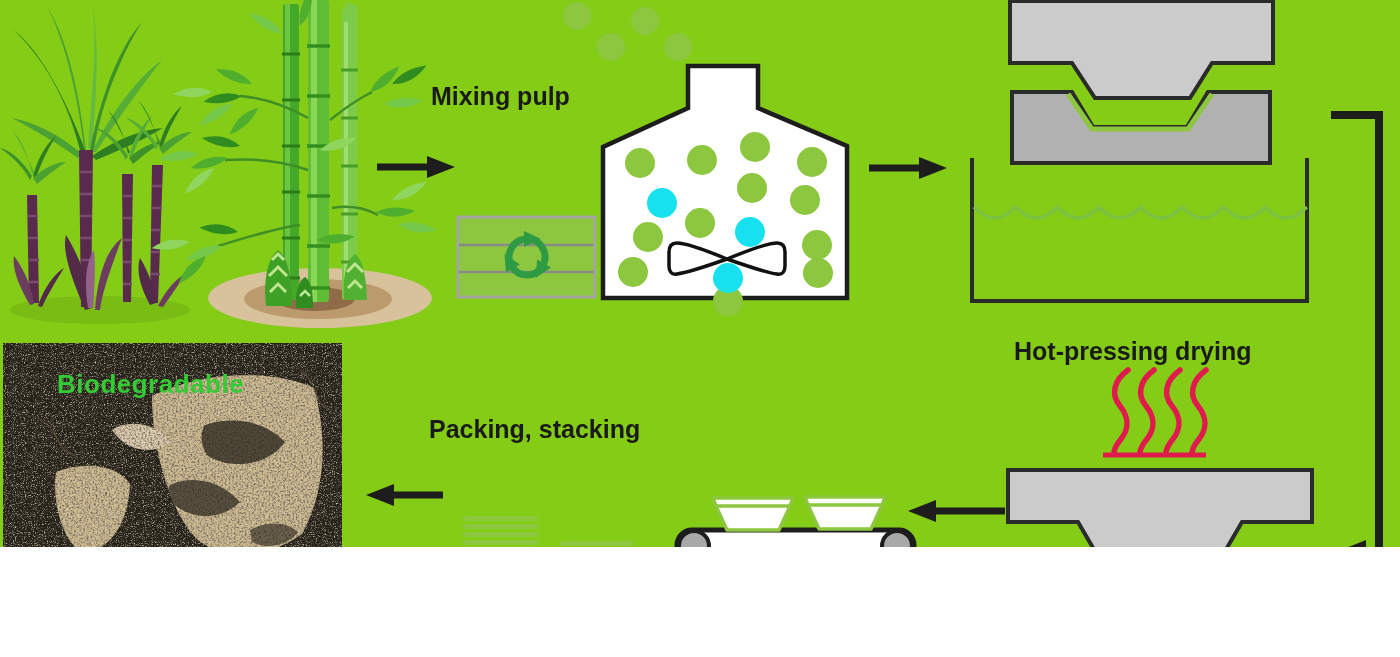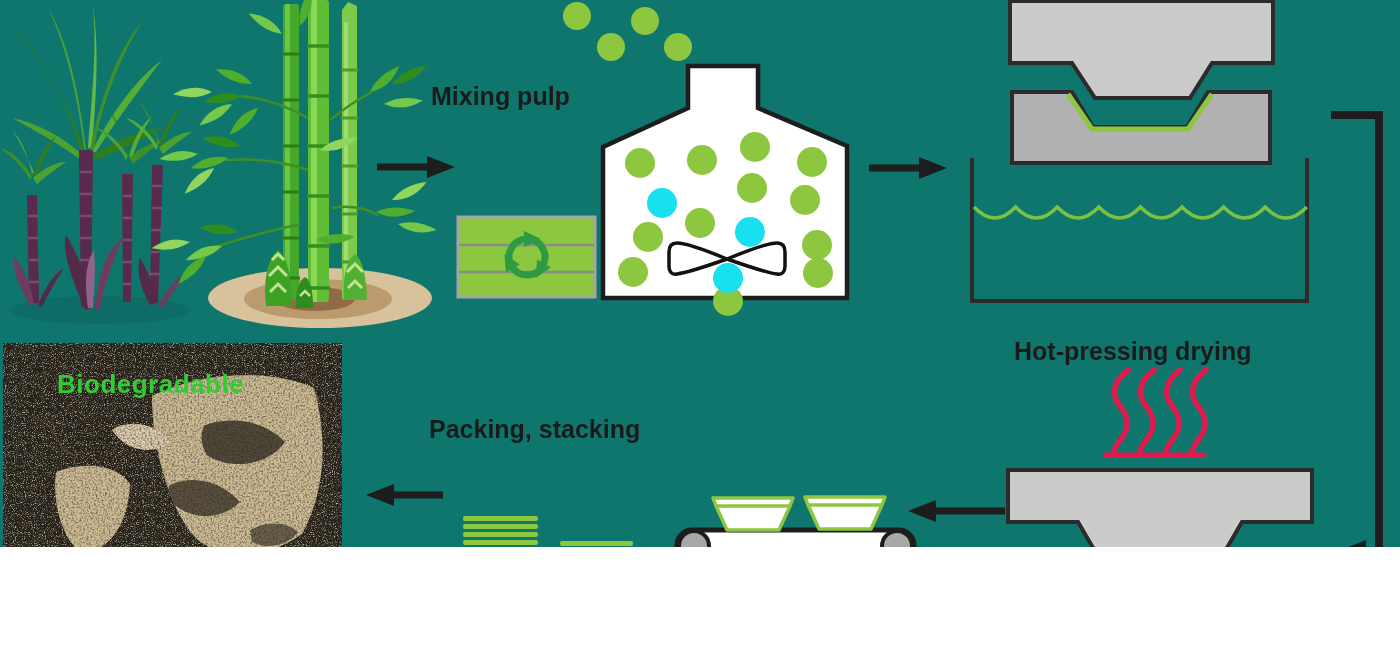--- a/index.html
+++ b/index.html
@@ -1,16 +1,16 @@
 <!DOCTYPE html>
 <html><head>
 <meta charset="utf-8">
 <style>
   html,body{margin:0;padding:0;background:#ffffff;}
-  .stage{position:relative;width:1400px;height:547px;background:#0f766e;overflow:hidden;}
+  .stage{position:relative;width:1400px;height:547px;background:#84cc16;overflow:hidden;}
   svg{display:block;}
   text{font-family:"Liberation Sans","DejaVu Sans",sans-serif;font-weight:bold;}
   .lbl{font-size:25px;fill:#1a1a1a;}
   .lbl-bio{font-size:26px;letter-spacing:0.5px;}
 </style>
 </head>
 <body>
 
 <div class="stage">
 <svg width="1400" height="657" viewBox="0 0 1400 657" xmlns="http://www.w3.org/2000/svg">

